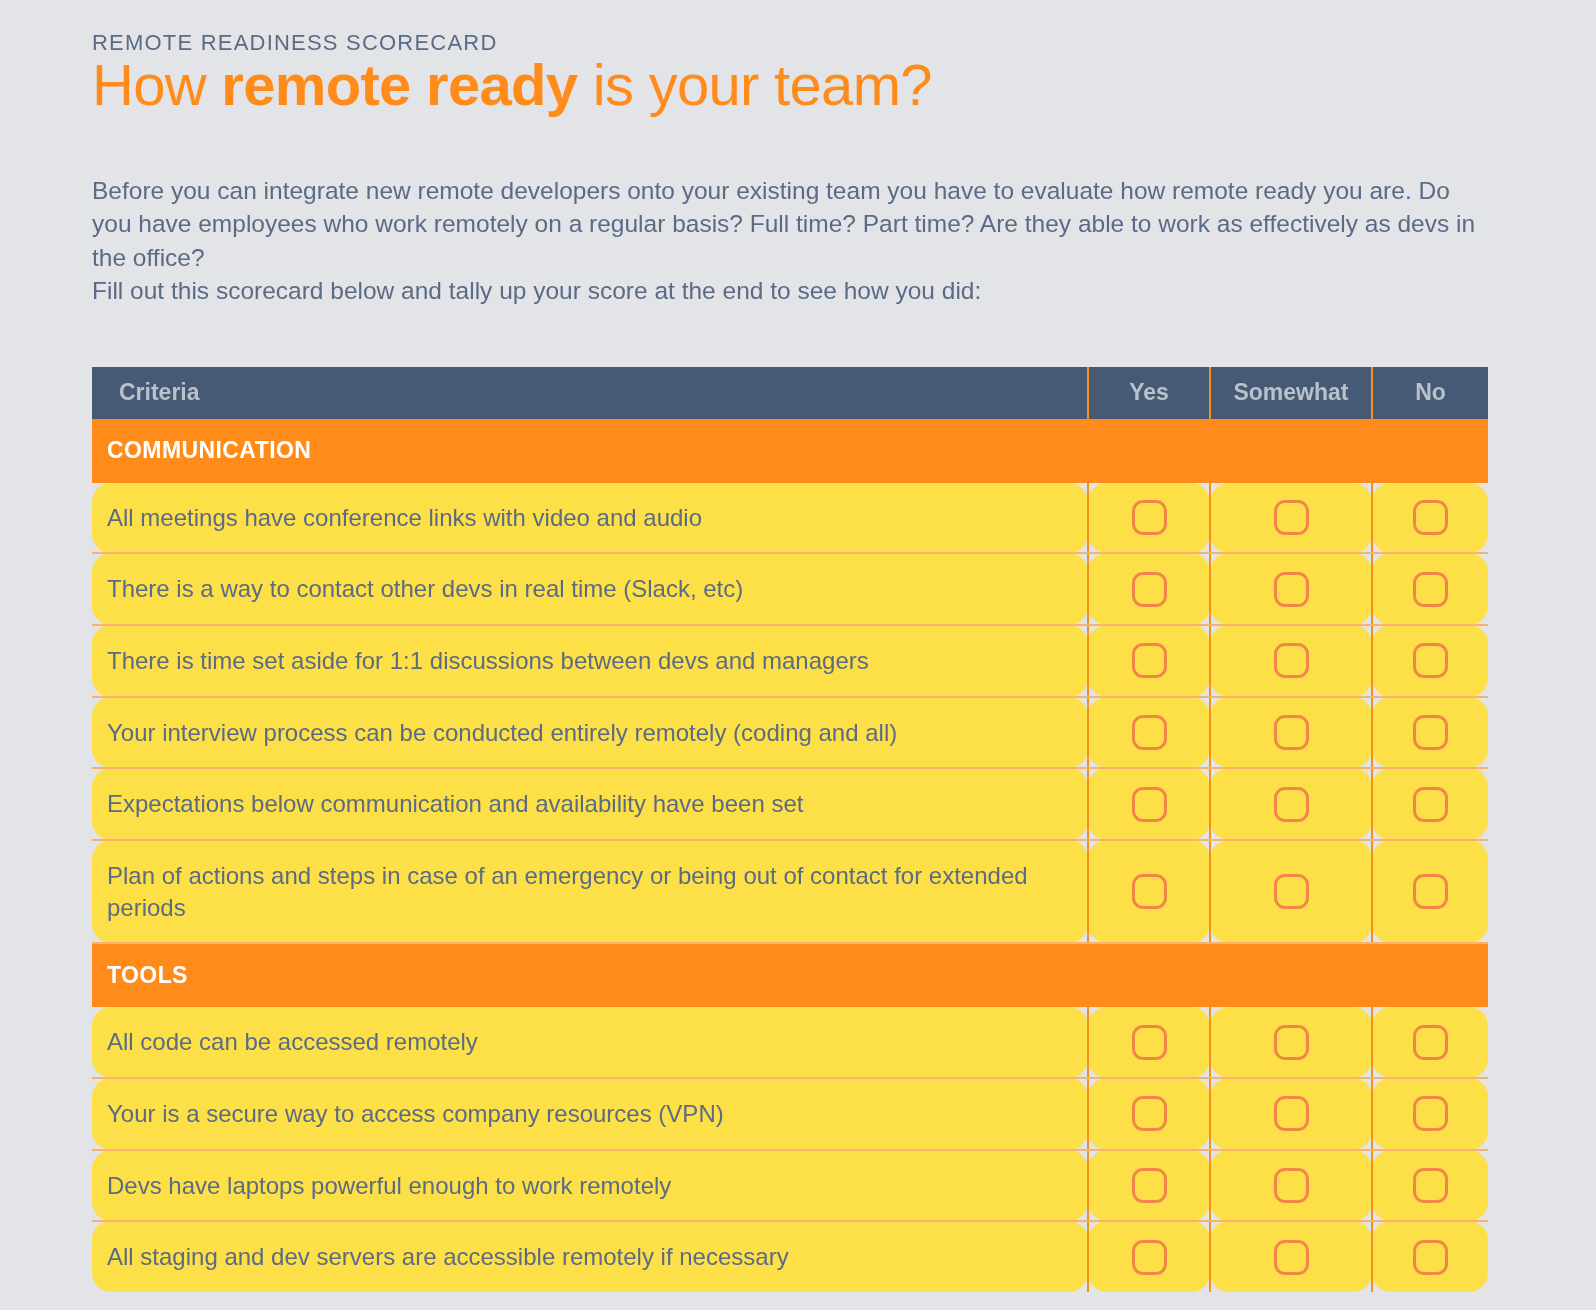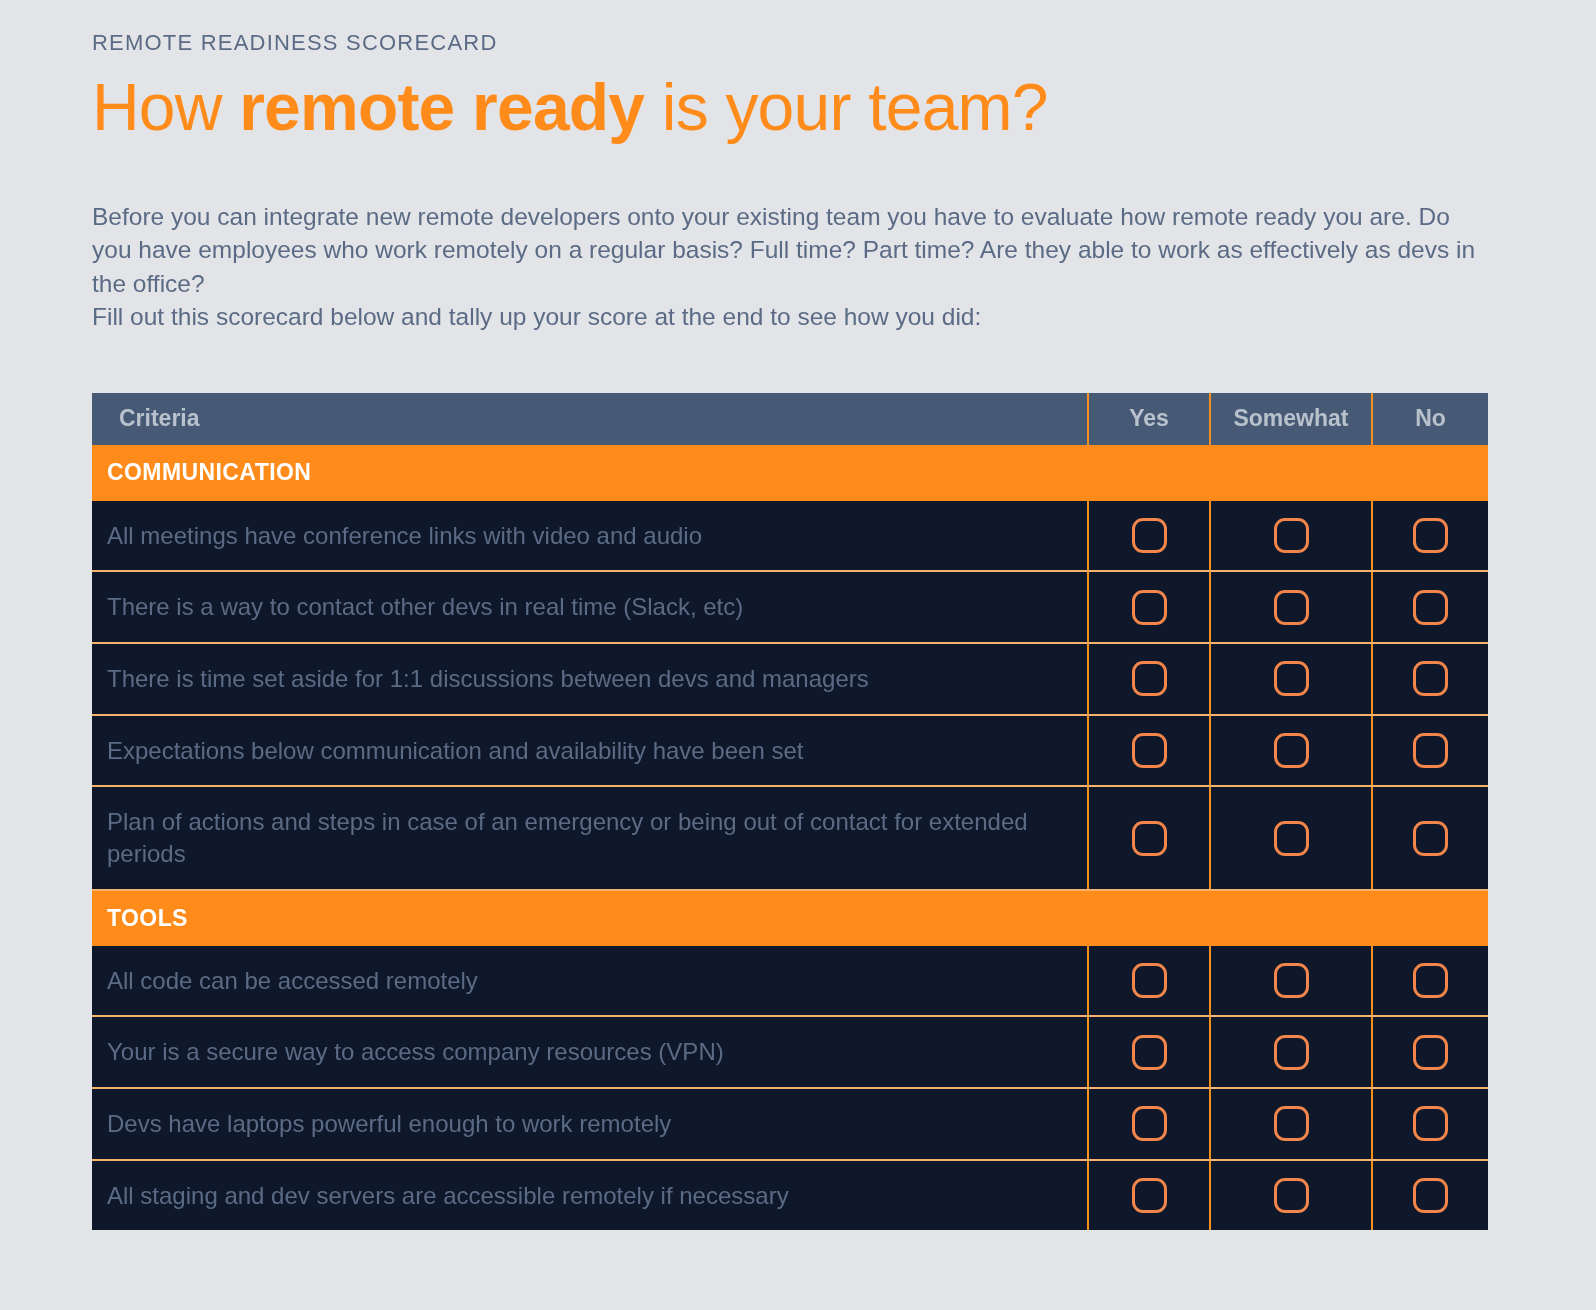--- a/index.html
+++ b/index.html
@@ -27,22 +27,21 @@
   .eyebrow {
     font-size: 22px;
     letter-spacing: 0.055em;
     color: #5b6b85;
     font-weight: 400;
     padding-top: 30px;
     line-height: 1.2;
   }
 
   .headline {
-    margin-top: 18px;
-    font-size: 66px;
+    font-size: 58px;
     line-height: 1.0;
     color: #ff8c1a;
     font-weight: 300;
     letter-spacing: -0.012em;
     white-space: nowrap;
   }
   .headline .strong { font-weight: 700; }
 
   .intro {
     margin-top: 60px;
@@ -91,30 +90,31 @@
     border-left: 2px solid #f5901e;
     margin-left: 20px;
   }
 
   tr.section-row td {
     background: #ff8c1a;
     color: #ffffff;
     font-size: 23px;
     font-weight: 700;
     letter-spacing: 0.018em;
-    height: 56px;
+    height: 64px;
     padding-left: 15px;
     vertical-align: middle;
     margin-left: 24px;
   }
 
   tr.item-row td {
-    background: #0f172a;
+    background: #fde047;
     border-bottom: 2px solid #f8b26a;
     vertical-align: middle;
+    border-radius: 19px;
   }
   tr.item-row:last-child td { border-bottom: none; }
 
   td.criteria {
     font-size: 24px;
     color: #5b6b85;
     padding: 19px 22px 19px 15px;
     line-height: 1.32;
     font-weight: 400;
   }
@@ -179,20 +179,26 @@
           <td class="opt"><span class="checkbox"></span></td>
           <td class="opt"><span class="checkbox"></span></td>
         </tr>
         <tr class="item-row">
           <td class="criteria">There is time set aside for 1:1 discussions between devs and managers</td>
           <td class="opt"><span class="checkbox"></span></td>
           <td class="opt"><span class="checkbox"></span></td>
           <td class="opt"><span class="checkbox"></span></td>
         </tr>
         <tr class="item-row">
+          <td class="criteria">Your interview process can be conducted entirely remotely (coding and all)</td>
+          <td class="opt"><span class="checkbox"></span></td>
+          <td class="opt"><span class="checkbox"></span></td>
+          <td class="opt"><span class="checkbox"></span></td>
+        </tr>
+        <tr class="item-row">
           <td class="criteria">Expectations below communication and availability have been set</td>
           <td class="opt"><span class="checkbox"></span></td>
           <td class="opt"><span class="checkbox"></span></td>
           <td class="opt"><span class="checkbox"></span></td>
         </tr>
         <tr class="item-row">
           <td class="criteria">Plan of actions and steps in case of an emergency or being out of contact for extended periods</td>
           <td class="opt"><span class="checkbox"></span></td>
           <td class="opt"><span class="checkbox"></span></td>
           <td class="opt"><span class="checkbox"></span></td>

